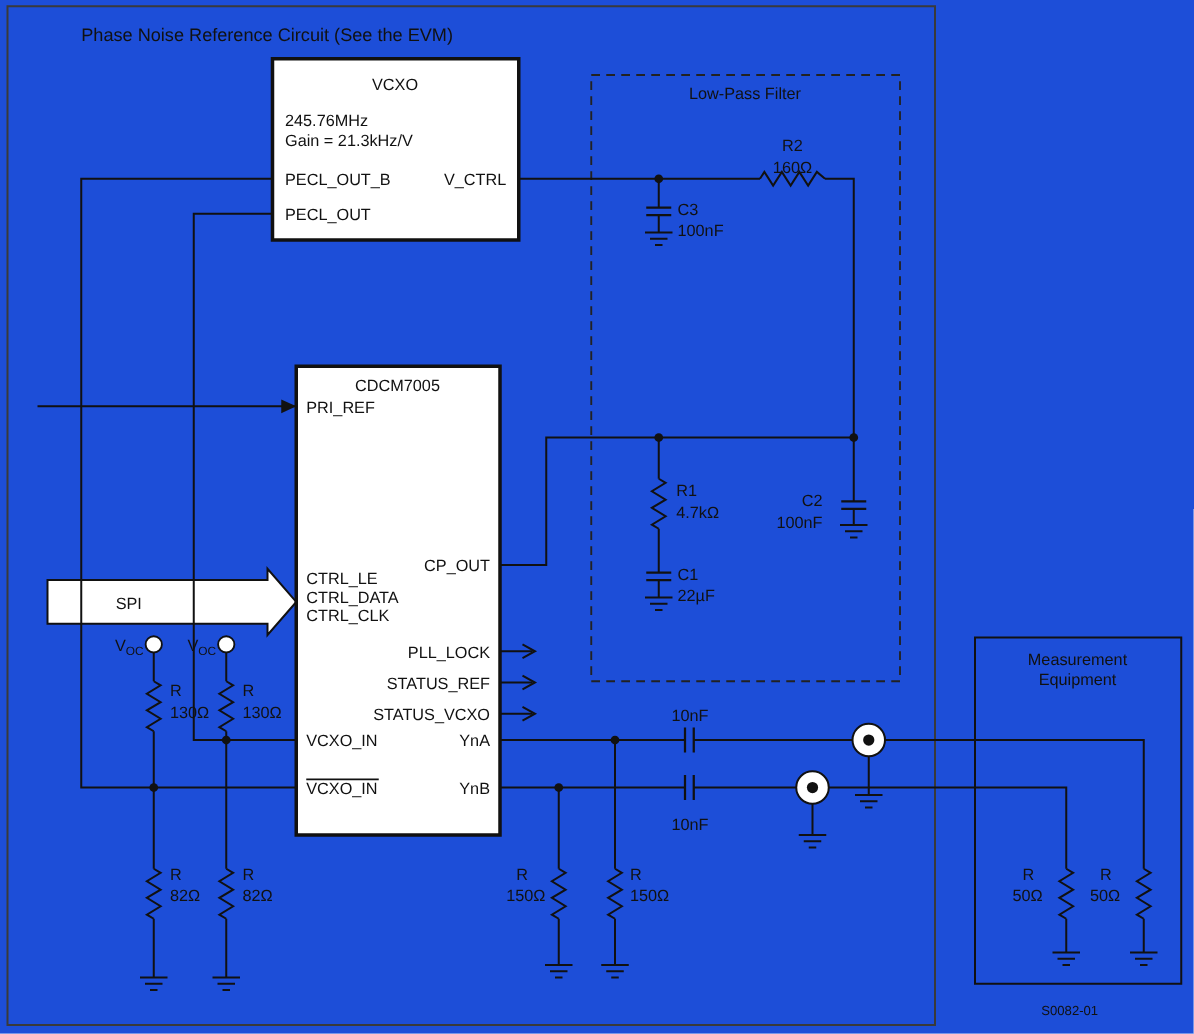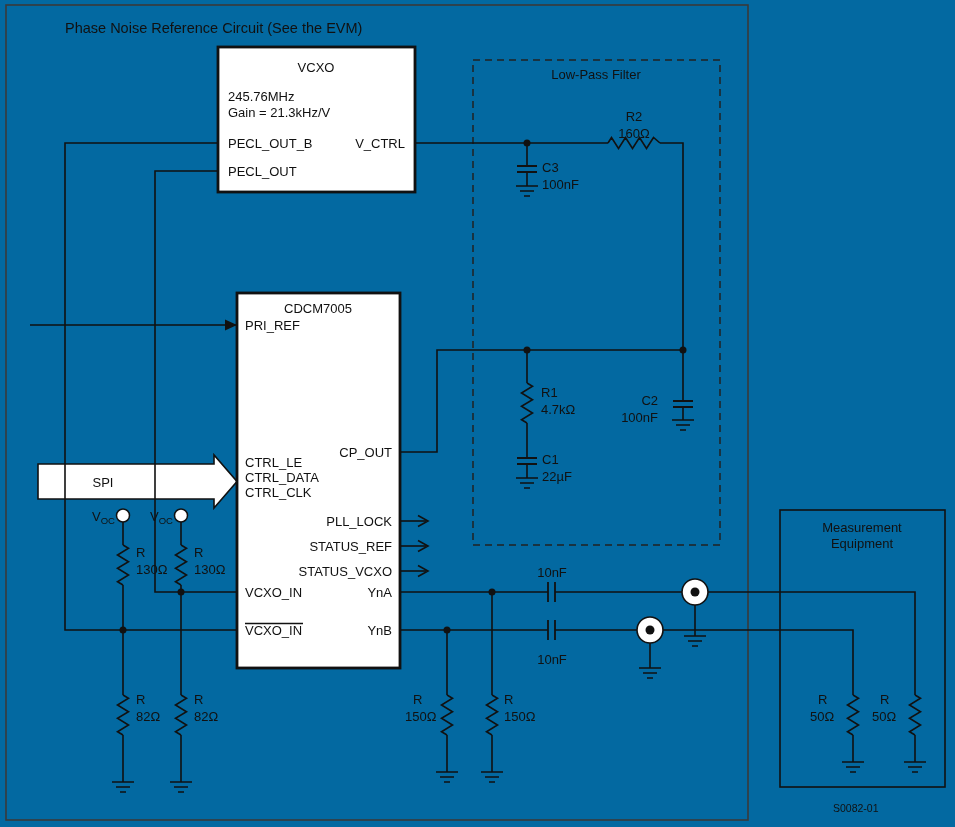--- a/index.html
+++ b/index.html
@@ -1,16 +1,16 @@
 <!DOCTYPE html>
 <html><head>
 <meta charset="utf-8">
 <style>
   html,body{margin:0;padding:0;background:#fff;}
-  .canvas{position:relative;width:955px;height:827px;background:#0369a1;overflow:hidden;}
+  .canvas{position:relative;width:955px;height:827px;background:#1d4ed8;overflow:hidden;}
   svg{position:absolute;left:0;top:0;}
   svg text{font-family:"Liberation Sans","DejaVu Sans",sans-serif;font-size:13px;fill:#111;}
   svg text.ttl{font-size:14.5px;}
   svg text.code{font-size:10.5px;}
   svg .mid{text-anchor:middle;}
   svg .end{text-anchor:end;}
   svg tspan.sub{font-size:9.5px;}
 </style>
 </head>
 <body>

